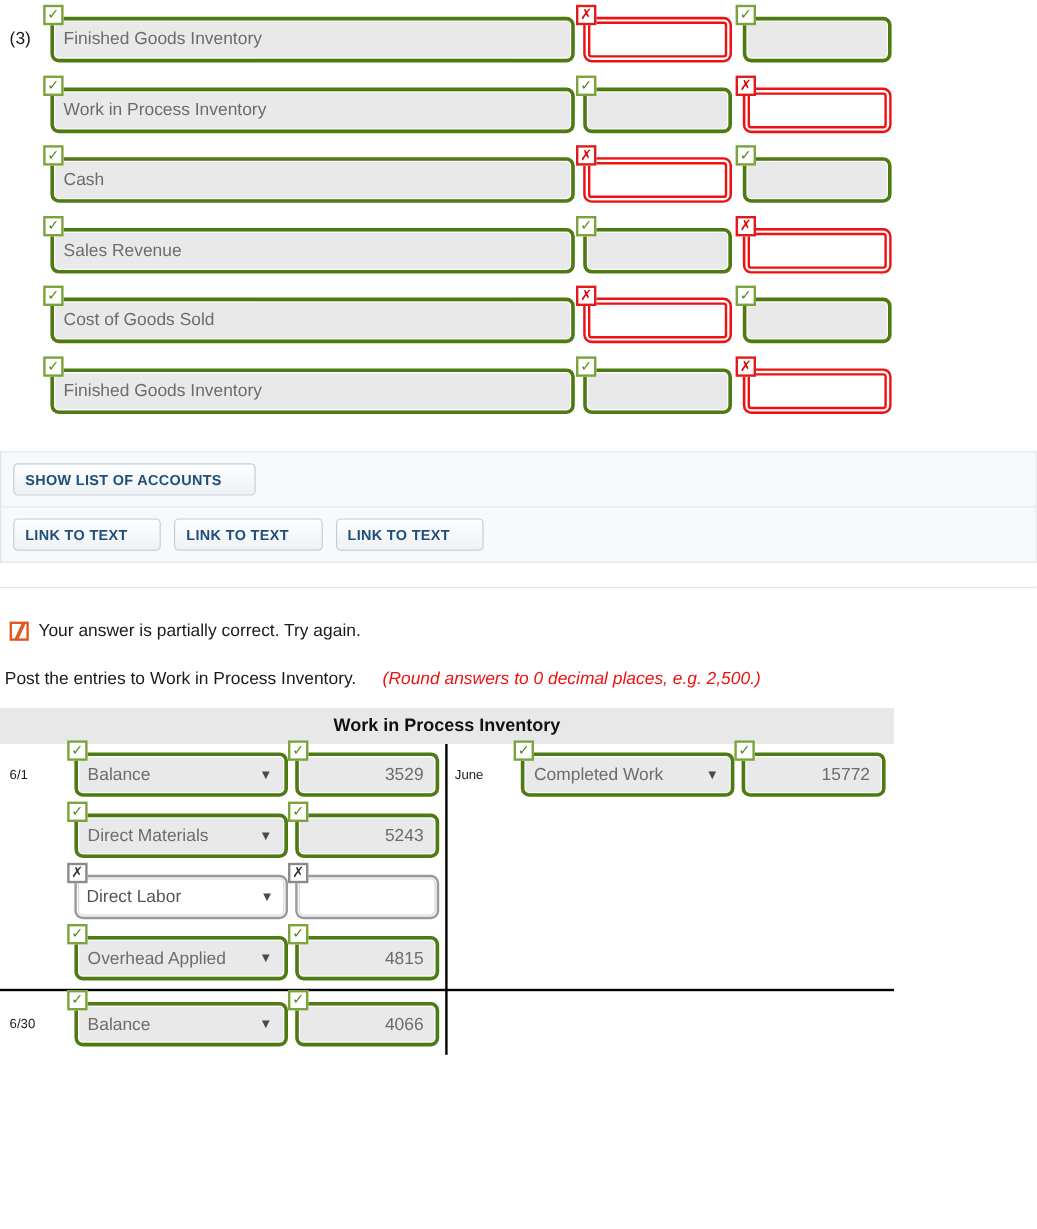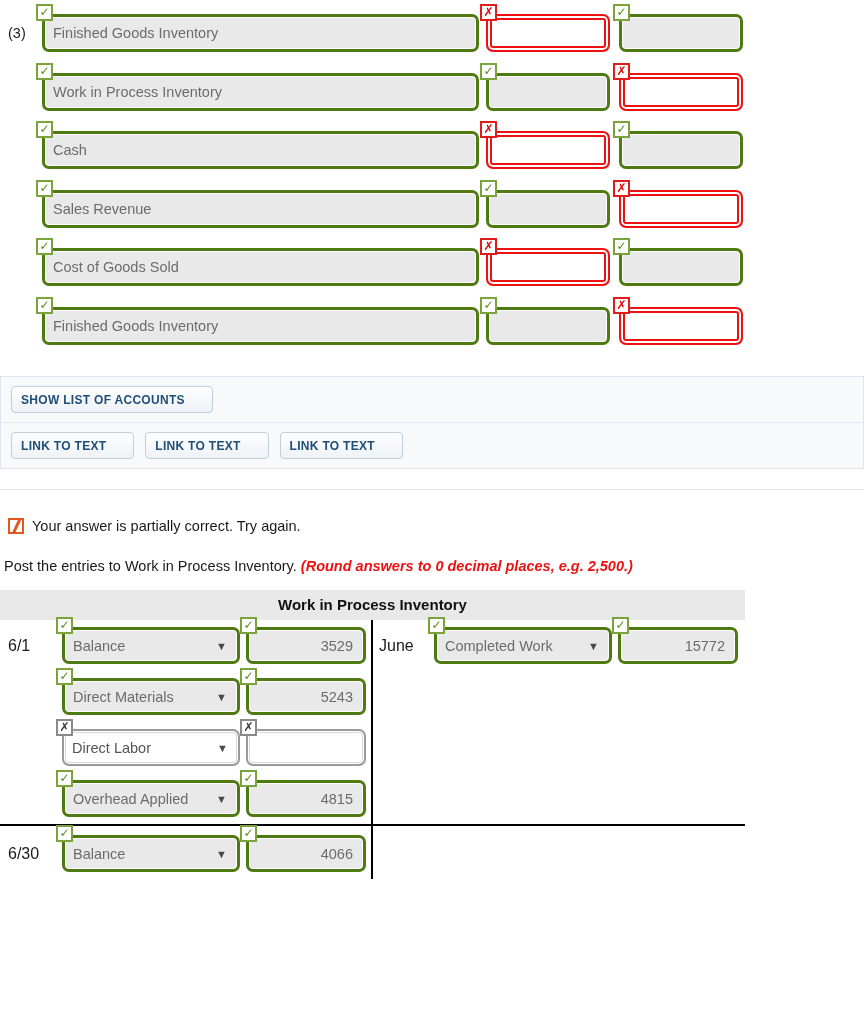--- a/index.html
+++ b/index.html
@@ -154,22 +154,23 @@
   }
   .feedback-text { font-size: 14.5px; color: #1a1a1a; }
 
   .prompt {
     padding-left: 4px;
     font-size: 14.5px;
     color: #1a1a1a;
   }
   .prompt .hint {
     color: #ee1111;
-    font-weight: bold;
+    font-weight: normal;
     font-style: italic;
+    margin-left: 18px;
   }
 
   
   .t-wrap { position: relative; width: 745px; }
   .t-title {
     background: #e8e8e8;
     text-align: center;
     font-weight: bold;
     font-size: 15px;
     color: #111;
@@ -186,21 +187,21 @@
     position: absolute;
     left: 0; right: 0;
     height: 2px;
     background: #000;
   }
   .t-row { position: relative; height: 51px; }
   .t-date {
     position: absolute;
     left: 8px; top: 50%;
     transform: translateY(-50%);
-    font-size: 16px;
+    font-size: 11px;
     color: #1a1a1a;
   }
   .t-date.right { left: 379px; }
 
   .sel { position: absolute; top: 7px; height: 37px; }
   .sel.l-name { left: 62px;  width: 178px; }
   .sel.l-amt  { left: 246px; width: 120px; }
   .sel.r-name { left: 434px; width: 178px; }
   .sel.r-amt  { left: 618px; width: 120px; }
 

